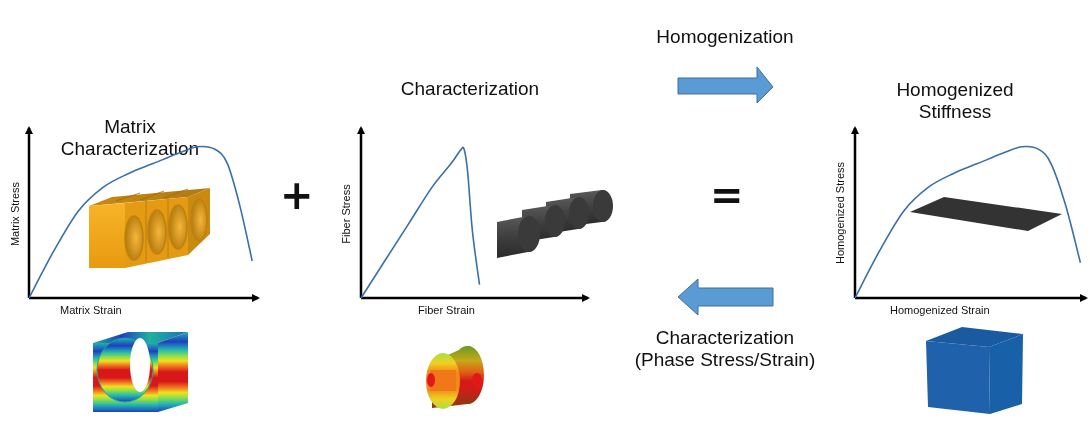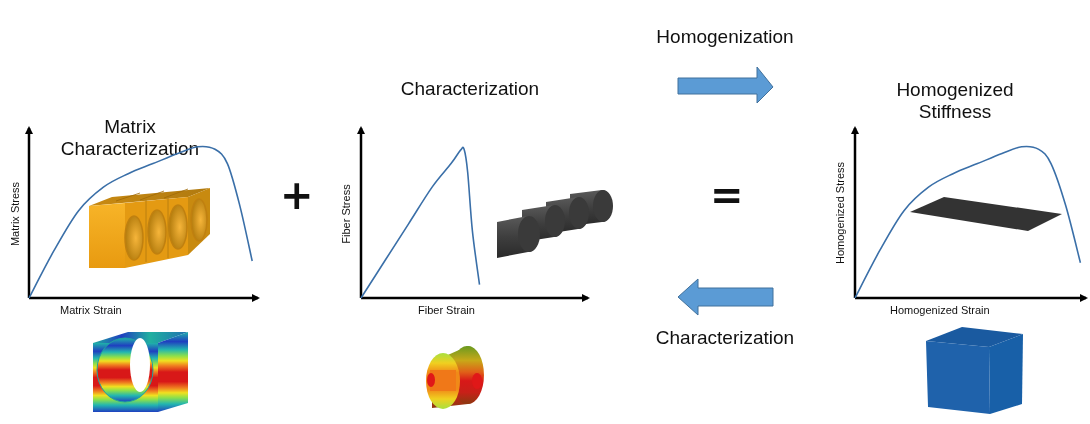--- a/index.html
+++ b/index.html
@@ -25,20 +25,21 @@
   <div>Homogenized</div>
   <div>Stiffness</div>
 </div>
 
 <div class="label" style="left:630px; top:26px; width:190px;">
   <div>Homogenization</div>
 </div>
 
 <div class="label" style="left:615px; top:327px; width:220px;">
   <div>Characterization</div>
+  <div>(Phase Stress/Strain)</div>
 </div>
 
 <div class="op" style="left:280px; top:175px;">+</div>
 <div class="op" style="left:710px; top:175px;">=</div>
 
 <div class="axis-x" style="left:60px; top:304px; width:150px;">Matrix Strain</div>
 <div class="axis-y" style="left:-45px; top:208px; width:120px;">Matrix Stress</div>
 
 <div class="axis-x" style="left:418px; top:304px; width:150px;">Fiber Strain</div>
 <div class="axis-y" style="left:286px; top:208px; width:120px;">Fiber Stress</div>

